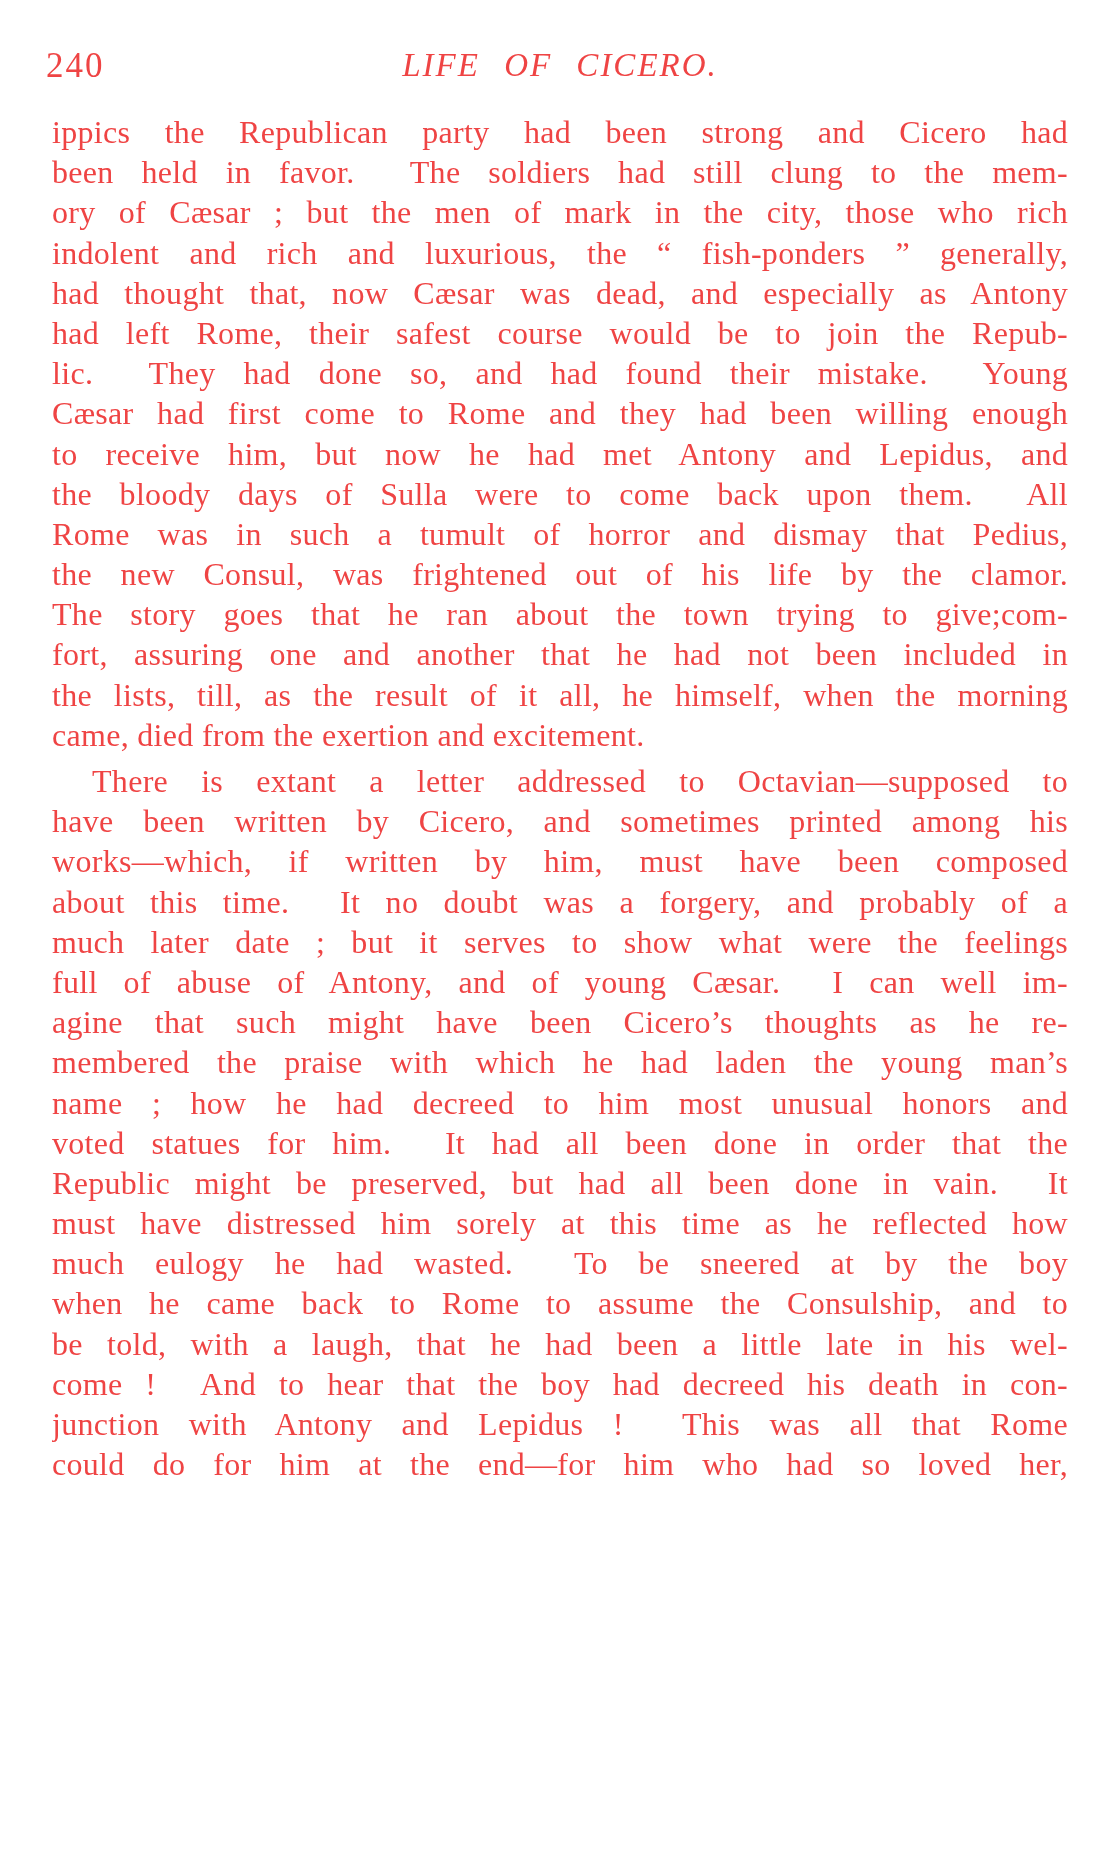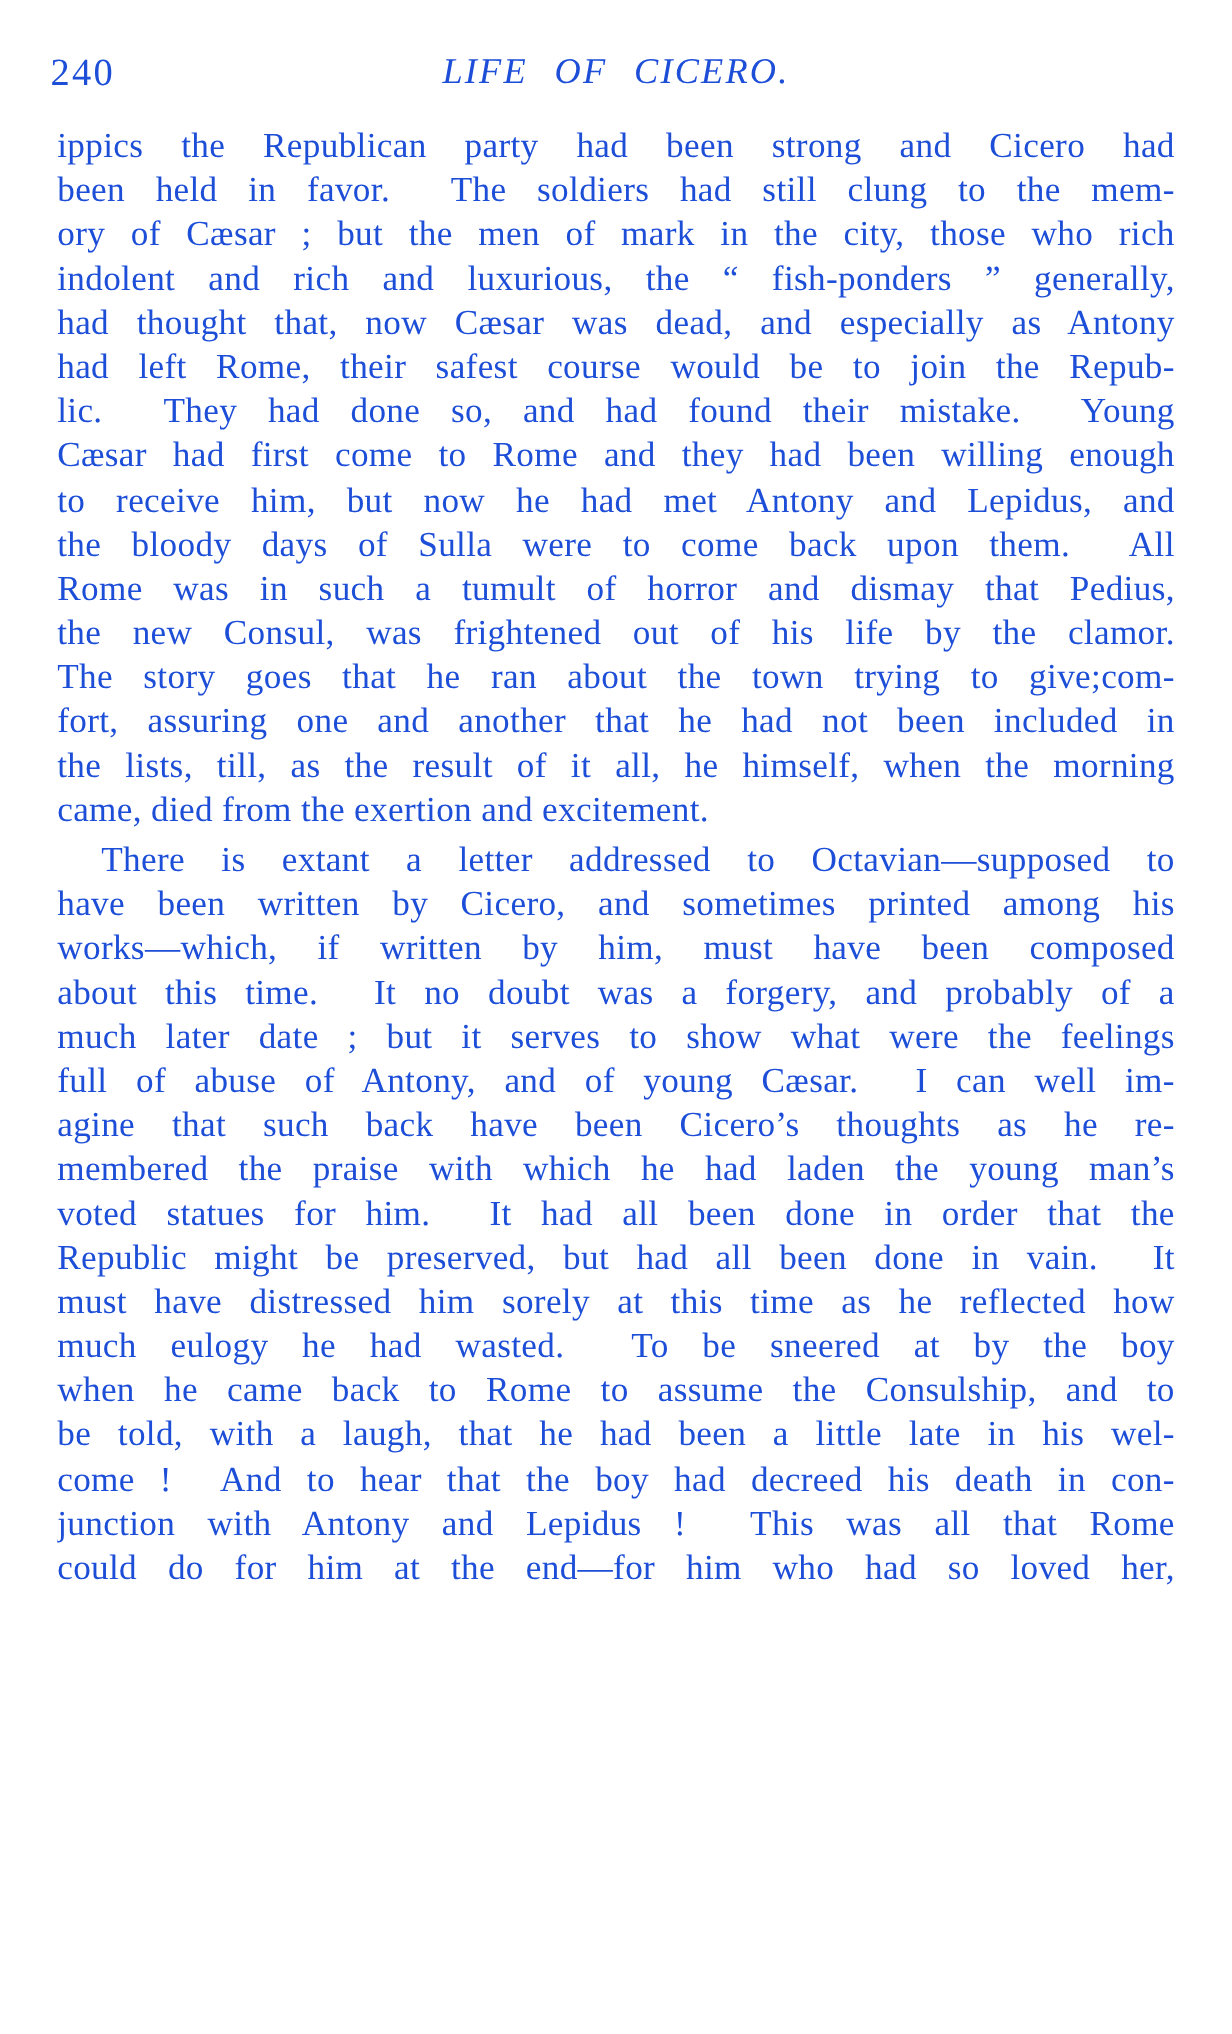--- a/index.html
+++ b/index.html
@@ -5,21 +5,21 @@
   html, body {
     margin: 0;
     padding: 0;
     background: #ffffff;
   }
   .page {
     position: relative;
     width: 1120px;
     height: 1849px;
     background: #ffffff;
-    color: #1d4ed8;
+    color: #ef4444;
     font-family: "Liberation Serif", "DejaVu Serif", serif;
     overflow: hidden;
   }
   .header {
     position: absolute;
     top: 46px;
     left: 46px;
     width: 1028px;
     height: 42px;
   }
@@ -95,22 +95,23 @@
         <div class="line">the lists, till, as the result of it all, he himself, when the morning</div>
         <div class="line last-left">came, died from the exertion and excitement.</div>
       </div>
       <div class="paragraph">
         <div class="line indent">There is extant a letter addressed to Octavian—supposed to</div>
         <div class="line">have been written by Cicero, and sometimes printed among his</div>
         <div class="line">works—which, if written by him, must have been composed</div>
         <div class="line">about this time.&nbsp; It no doubt was a forgery, and probably of a</div>
         <div class="line">much later date ; but it serves to show what were the feelings</div>
         <div class="line">full of abuse of Antony, and of young Cæsar.&nbsp; I can well im-</div>
-        <div class="line">agine that such back have been Cicero’s thoughts as he re-</div>
+        <div class="line">agine that such might have been Cicero’s thoughts as he re-</div>
         <div class="line">membered the praise with which he had laden the young man’s</div>
+        <div class="line">name ; how he had decreed to him most unusual honors and</div>
         <div class="line">voted statues for him.&nbsp; It had all been done in order that the</div>
         <div class="line">Republic might be preserved, but had all been done in vain.&nbsp; It</div>
         <div class="line">must have distressed him sorely at this time as he reflected how</div>
         <div class="line">much eulogy he had wasted.&nbsp; To be sneered at by the boy</div>
         <div class="line">when he came back to Rome to assume the Consulship, and to</div>
         <div class="line">be told, with a laugh, that he had been a little late in his wel-</div>
         <div class="line">come !&nbsp; And to hear that the boy had decreed his death in con-</div>
         <div class="line">junction with Antony and Lepidus !&nbsp; This was all that Rome</div>
         <div class="line">could do for him at the end—for him who had so loved her,</div>
       </div>

